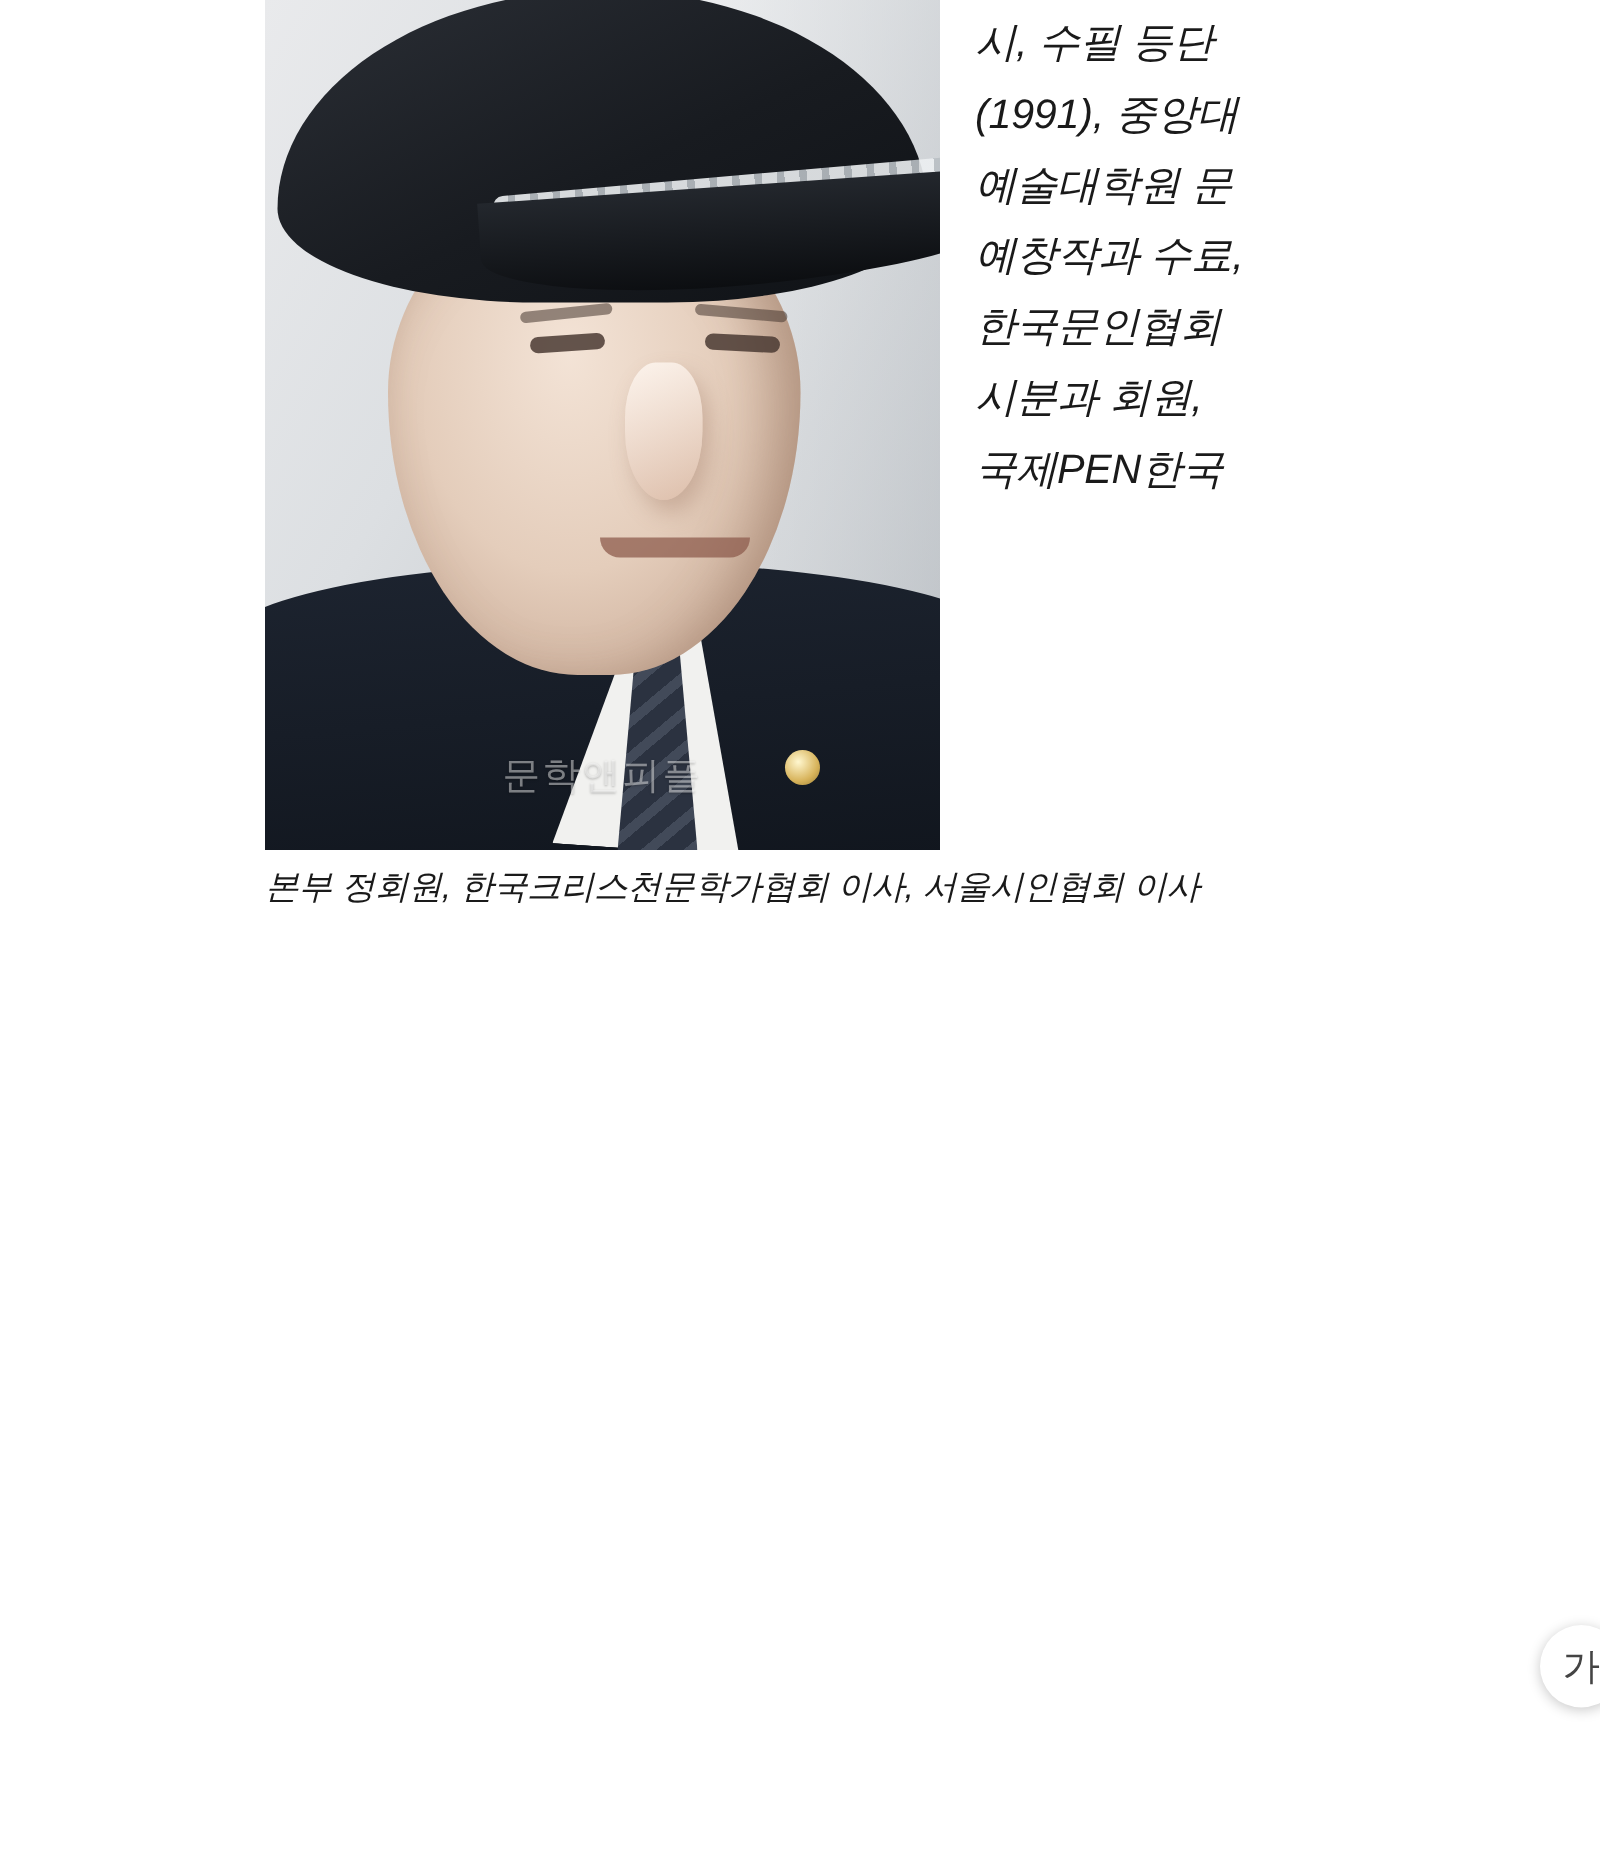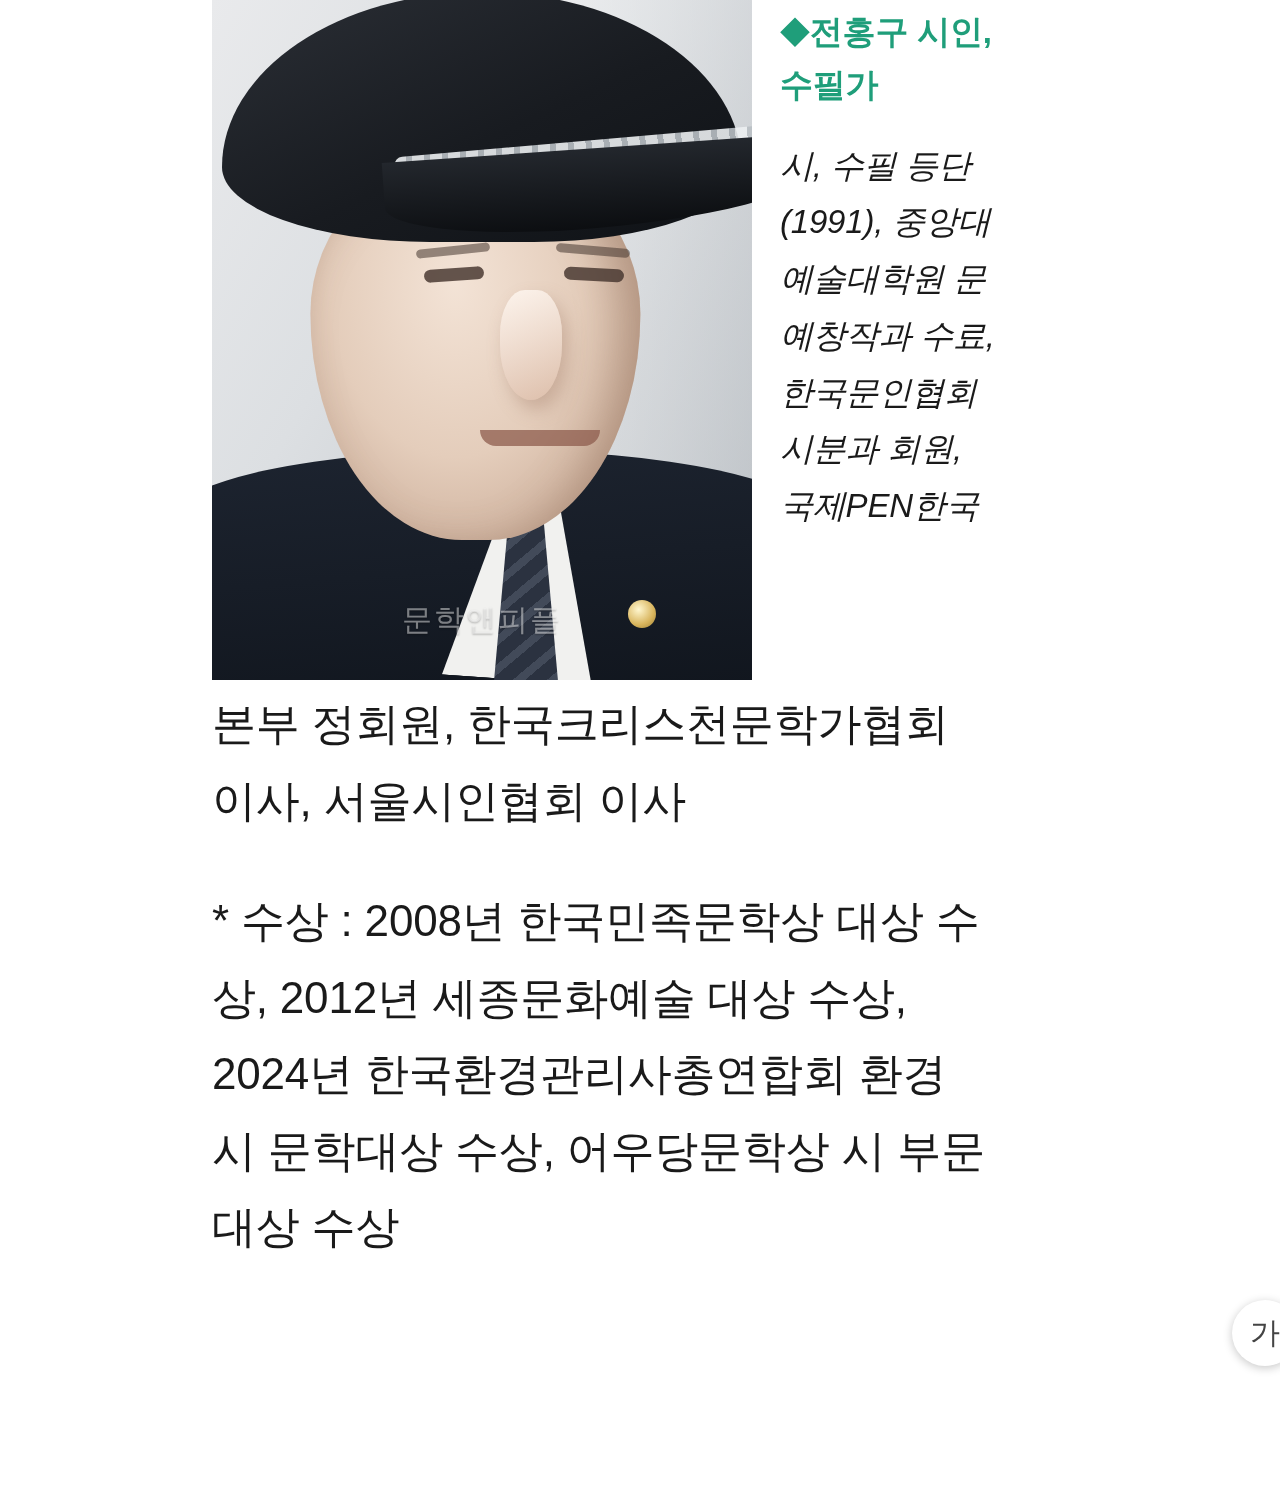--- a/index.html
+++ b/index.html
@@ -217,23 +217,24 @@
   }
   .bio-heading .diamond { font-size: 30px; }
   .bio-body {
     margin: 0;
     font-style: italic;
   }
 
   .flow {
     clear: both;
     padding: 0 290px 0 212px;
-    font-size: 44px;
+    font-size: 27px;
     line-height: 1.74;
     letter-spacing: -0.2px;
+    font-style: italic;
   }
   .flow p { margin: 0 0 44px 0; }
   .flow p.tight { margin-bottom: 0; }
 
   
   .side-fab {
     position: absolute;
     right: -18px;
     top: 1300px;
     width: 66px;
@@ -270,26 +271,24 @@
     <div class="eye-r"></div>
     <div class="nose"></div>
     <div class="mouth"></div>
     <div class="cap"></div>
     <div class="cap-band"></div>
     <div class="cap-brim"></div>
     <div class="watermark">문학앤피플</div>
   </div>
 
   <div class="bio-col">
-    <p class="bio-heading"><span class="diamond">◆</span><span>전홍구 시인, 수필가</span></p>
     <p class="bio-body">시, 수필 등단(1991), 중앙대 예술대학원 문예창작과 수료,  한국문인협회 시분과 회원, 국제PEN한국</p>
   </div>
 
   <div class="flow">
     <p>본부 정회원,  한국크리스천문학가협회 이사, 서울시인협회 이사</p>
-    <p>* 수상 : 2008년 한국민족문학상 대상 수상, 2012년 세종문화예술 대상 수상, 2024년 한국환경관리사총연합회 환경시 문학대상 수상, 어우당문학상 시 부문 대상 수상</p>
   </div>
 
 </div>
 
 <div class="side-fab">
   <span>가</span>
 </div>
 
 </body></html>

